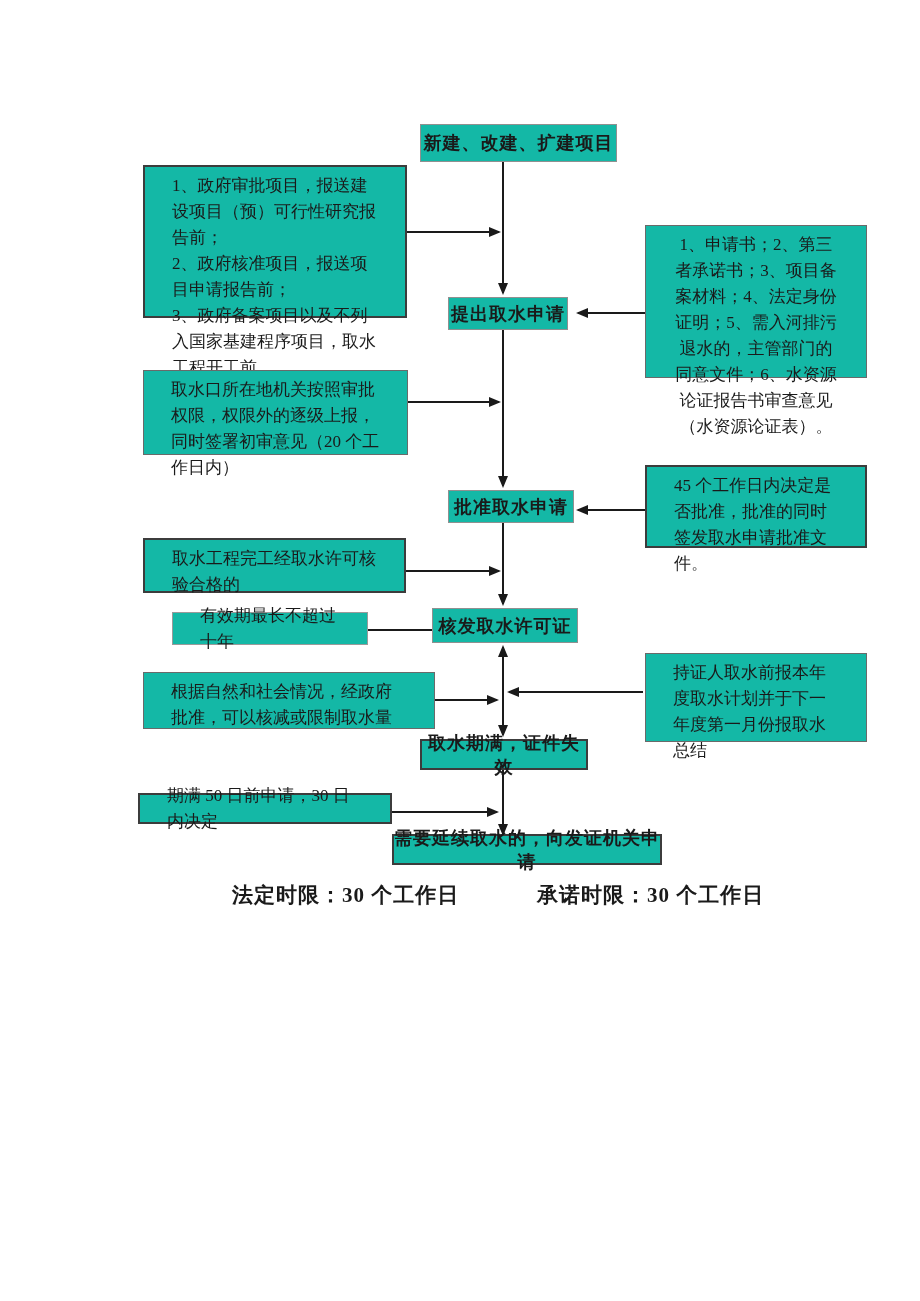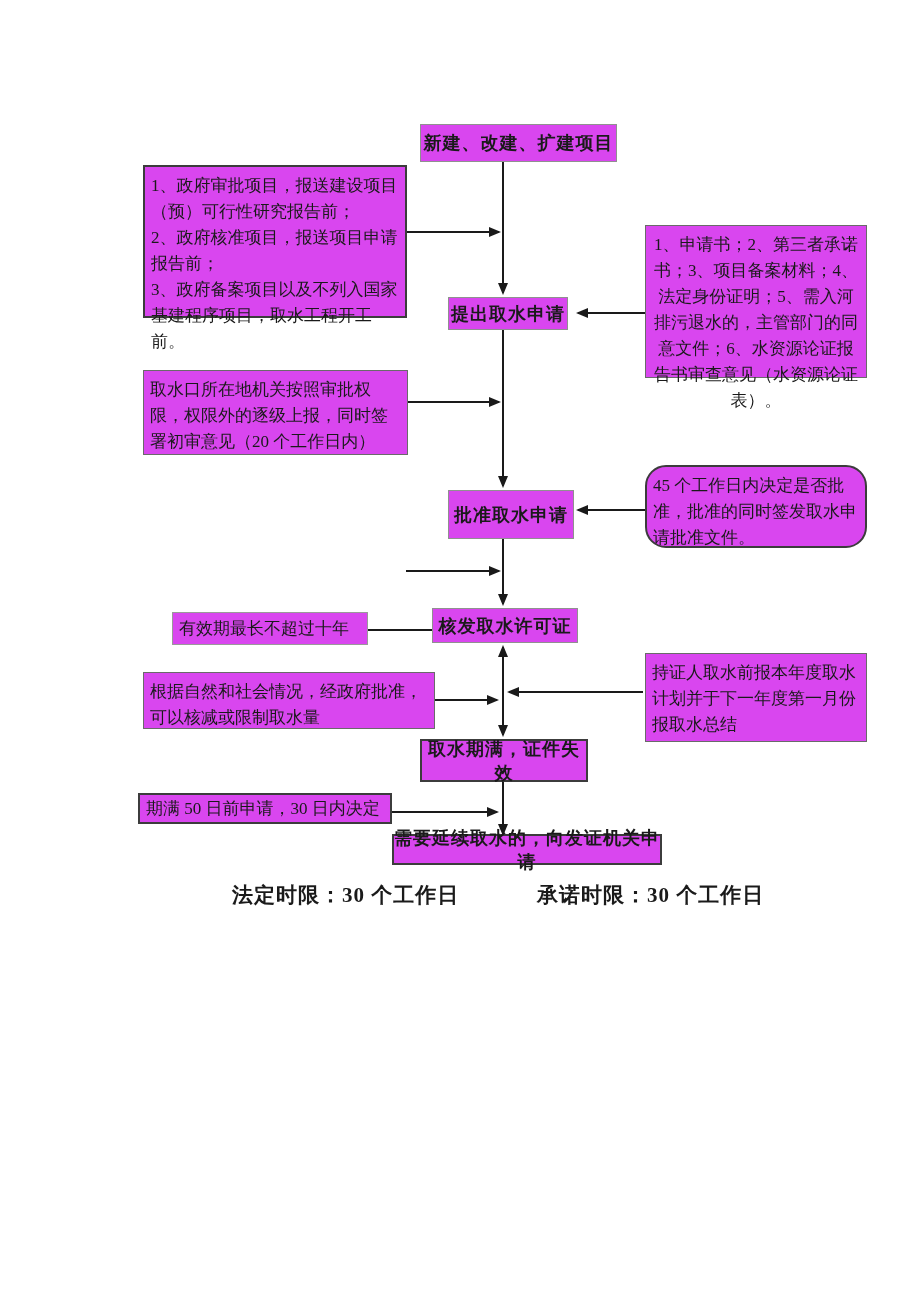--- a/index.html
+++ b/index.html
@@ -7,40 +7,40 @@
     position:relative;
     width:920px;height:1301px;
     margin:0 auto;
     background:#ffffff;
     font-family:"Liberation Serif","DejaVu Serif",serif;
     color:#1a1a1a;
     overflow:hidden;
   }
   .box{
     position:absolute;
-    background:#d946ef;
+    background:#14b8a6;
     box-sizing:border-box;
     z-index:2;
     font-family:Liberation Serif, serif;
   }
   .node{
     border:1px solid #909090;
     font-weight:bold;
     font-size:18px;
     display:flex;
     align-items:center;
     justify-content:center;
     text-align:center;
     letter-spacing:1px;
   }
   .node.dark{border:2px solid #3c3c3c;}
   .note{
     font-size:17px;
     line-height:26px;
-    padding:6px 6px;
+    padding:6px 27px;
     white-space:pre-line;
     text-align:left;
   }
   .note.light{border:1px solid #9a9a9a;margin-left:29px;}
   .note.medium{border:1px solid #6a6a6a;}
   .note.dark{border:2px solid #3c3c3c;}
   .connector-layer{
     position:absolute;left:0;top:0;z-index:1;
   }
   .footer-label{
@@ -49,29 +49,29 @@
     font-weight:bold;
     font-size:21px;
     letter-spacing:1px;
     white-space:nowrap;
     margin-top:20px;
   }
 
   
   .b-start   {left:420px;top:124px;width:197px;height:38px;}
   .b-apply   {left:448px;top:297px;width:120px;height:33px;}
-  .b-approve {left:448px;top:490px;width:126px;height:49px;}
+  .b-approve {left:448px;top:490px;width:126px;height:33px;}
   .b-issue   {left:432px;top:608px;width:146px;height:35px;text-align:right;}
-  .b-expire  {left:420px;top:739px;width:168px;height:43px;}
+  .b-expire  {left:420px;top:739px;width:168px;height:31px;}
   .b-renew   {left:392px;top:834px;width:270px;height:31px;}
 
   .b-note1   {left:143px;top:165px;width:264px;height:153px;}
   .b-note2   {left:645px;top:225px;width:222px;height:153px;text-align:center;}
   .b-note3   {left:143px;top:370px;width:265px;height:85px;}
-  .b-note4   {left:645px;top:465px;width:222px;height:83px;border-radius:21px;}
+  .b-note4   {left:645px;top:465px;width:222px;height:83px;}
   .b-note5   {left:143px;top:538px;width:263px;height:55px;}
   .b-note6   {left:143px;top:612px;width:196px;height:33px;display:flex;align-items:center;}
   .b-note7   {left:143px;top:672px;width:292px;height:57px;}
   .b-note8   {left:645px;top:653px;width:222px;height:89px;}
   .b-note9   {left:138px;top:793px;width:254px;height:31px;display:flex;align-items:center;}
 
   .f-legal   {left:232px;top:861px;}
   .f-promise {left:537px;top:861px;}
 </style>
 </head>
@@ -128,18 +128,19 @@
   <div class="box node b-issue">核发取水许可证</div>
   <div class="box node dark b-expire">取水期满，证件失效</div>
   <div class="box node dark b-renew">需要延续取水的，向发证机关申请</div>
 
   <div class="box note dark b-note1">1、政府审批项目，报送建设项目（预）可行性研究报告前；
 2、政府核准项目，报送项目申请报告前；
 3、政府备案项目以及不列入国家基建程序项目，取水工程开工前。</div>
   <div class="box note medium b-note2">1、申请书；2、第三者承诺书；3、项目备案材料；4、法定身份证明；5、需入河排污退水的，主管部门的同意文件；6、水资源论证报告书审查意见（水资源论证表）。</div>
   <div class="box note medium b-note3">取水口所在地机关按照审批权限，权限外的逐级上报，同时签署初审意见（20 个工作日内）</div>
   <div class="box note dark b-note4">45 个工作日内决定是否批准，批准的同时签发取水申请批准文件。</div>
+  <div class="box note dark b-note5">取水工程完工经取水许可核验合格的</div>
   <div class="box note light b-note6">有效期最长不超过十年</div>
   <div class="box note medium b-note7">根据自然和社会情况，经政府批准，可以核减或限制取水量</div>
   <div class="box note medium b-note8">持证人取水前报本年度取水计划并于下一年度第一月份报取水总结</div>
   <div class="box note dark b-note9">期满 50 日前申请，30 日内决定</div>
 
 </div>
 
 </body></html>

